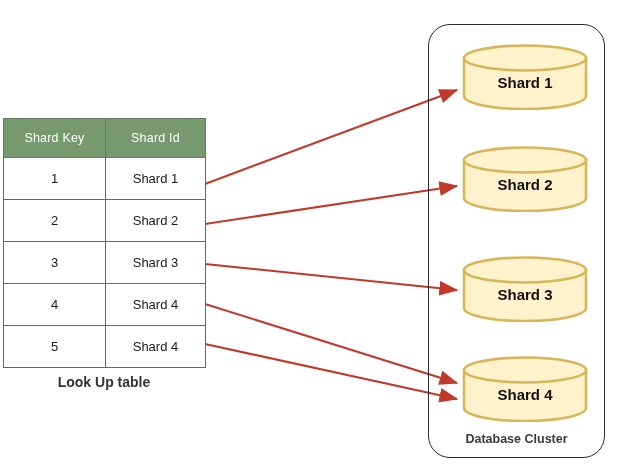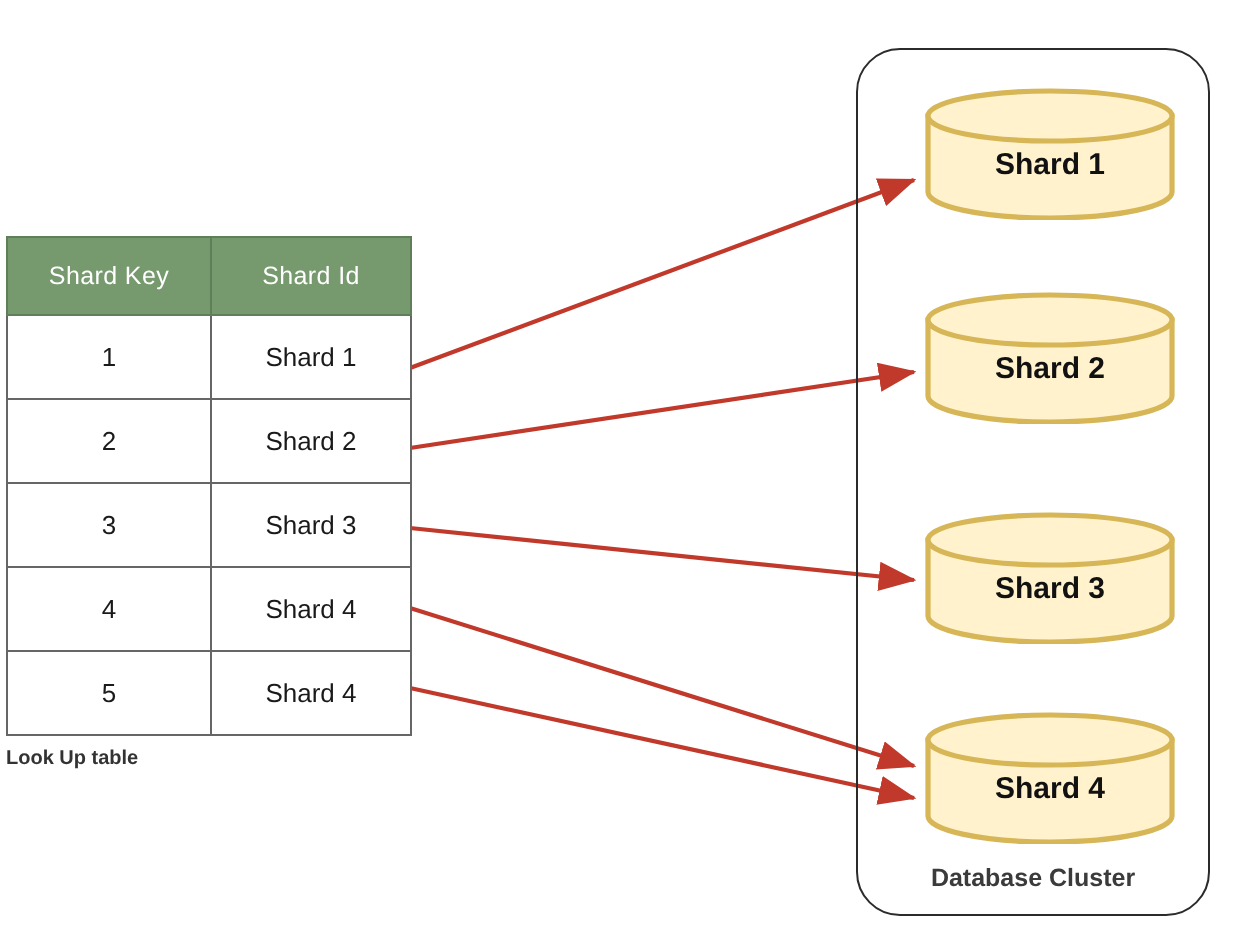--- a/index.html
+++ b/index.html
@@ -46,21 +46,22 @@
     border: 1px solid #666666;
   }
   #lookup-table col.key-col { width: 102px; }
   #lookup-table col.id-col  { width: 100px; }
 
   #lookup-caption {
     position: absolute;
     left: 3px;
     top: 374px;
     width: 202px;
-    font-size: 10px;
+    text-align: center;
+    font-size: 14px;
     font-weight: bold;
     color: #333333;
   }
 
   
   #cluster-box {
     position: absolute;
     left: 428px;
     top: 24px;
     width: 177px;

